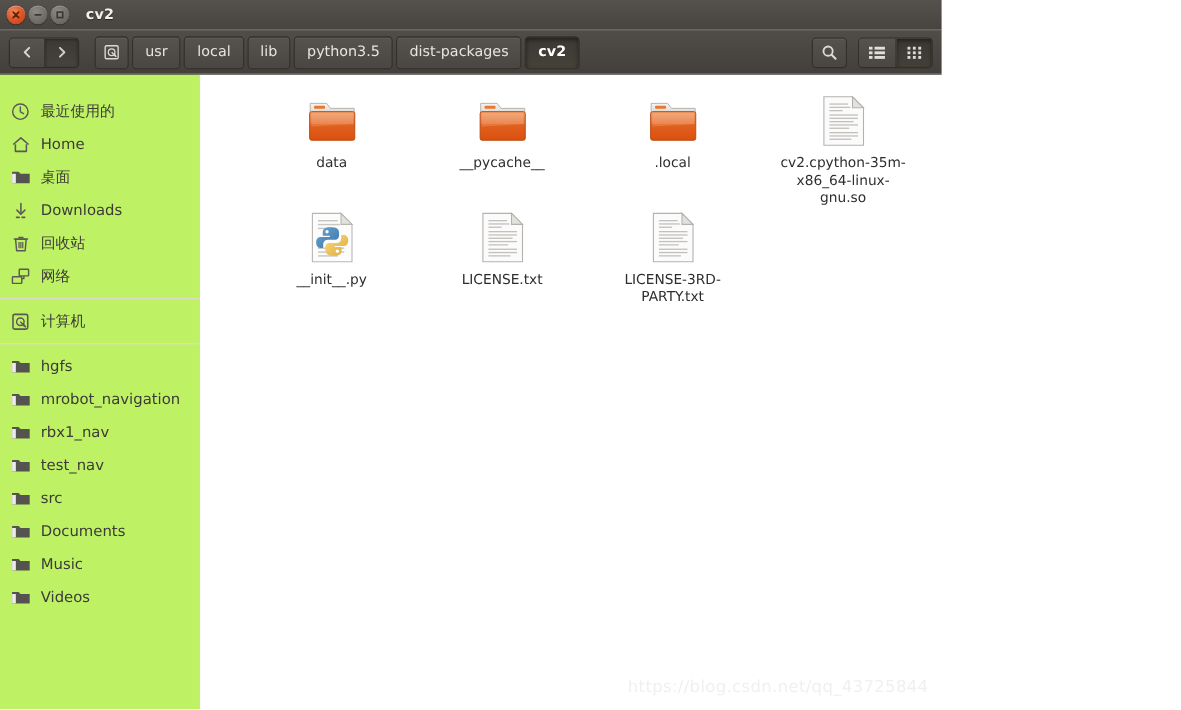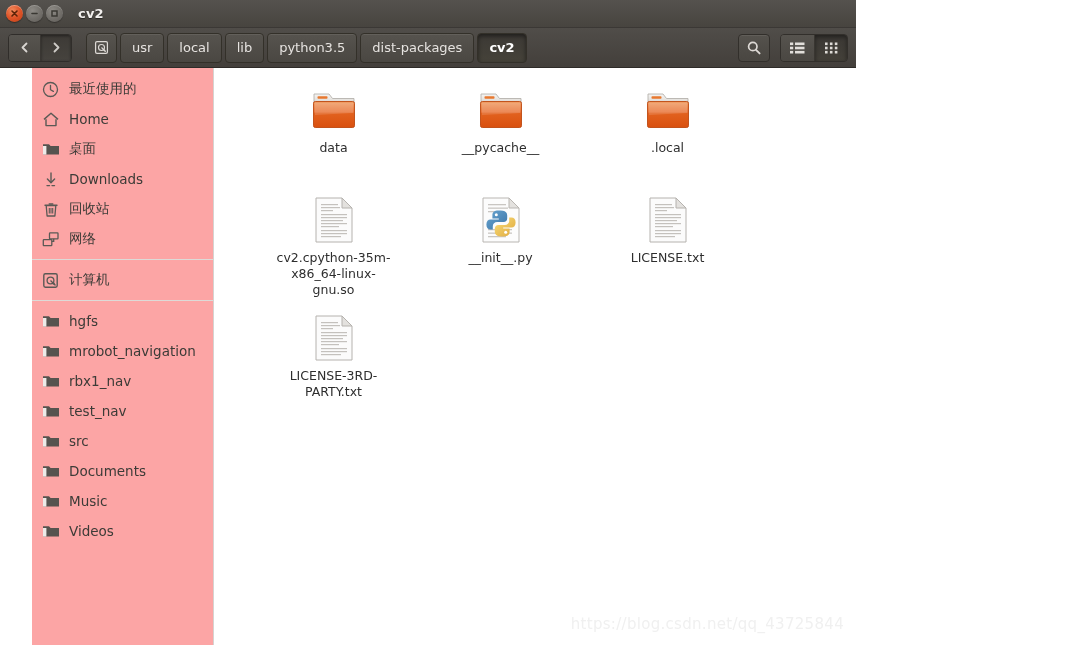--- a/index.html
+++ b/index.html
@@ -157,26 +157,25 @@
     flex: 1 1 auto;
     display: flex;
     min-height: 0;
     background: #fff;
   }
 
   
   #sidebar {
     width: 182px;
     flex: 0 0 182px;
-    background: #fca5a5;
+    background: #bef264;
     border-right: 1px solid #d6d3d0;
-    padding-top: 6px;
+    padding-top: 18px;
     overflow: hidden;
     position: relative;
-    margin-left: 32px;
   }
   .side-item {
     height: 30px;
     display: flex;
     align-items: center;
     padding-left: 9px;
     cursor: default;
     color: #3c3b37;
     font-size: 13.5px;
     white-space: nowrap;
@@ -201,21 +200,20 @@
     position: relative;
     overflow: hidden;
     padding: 8px 0 0 0;
   }
   #icon-grid {
     display: flex;
     flex-wrap: wrap;
     align-content: flex-start;
     padding-left: 42px;
     padding-top: 6px;
-    gap: 12px;
   }
   .fileitem {
     width: 155px;
     min-height: 98px;
     display: flex;
     flex-direction: column;
     align-items: center;
     padding-top: 4px;
     cursor: default;
   }

